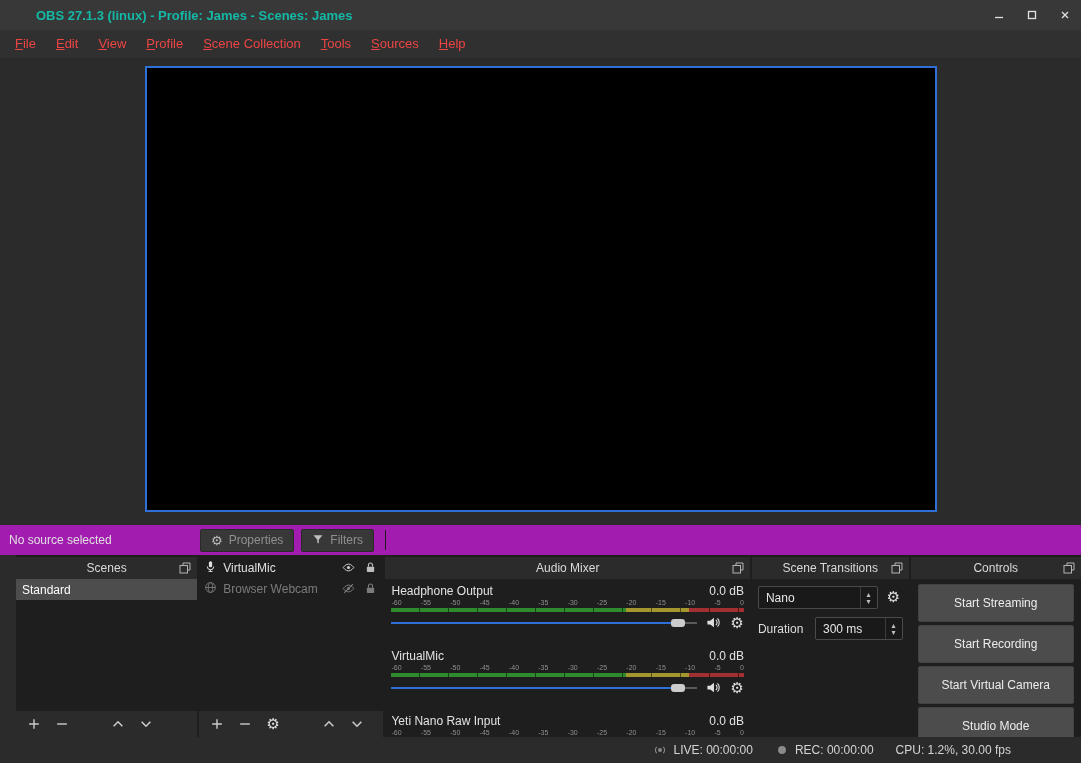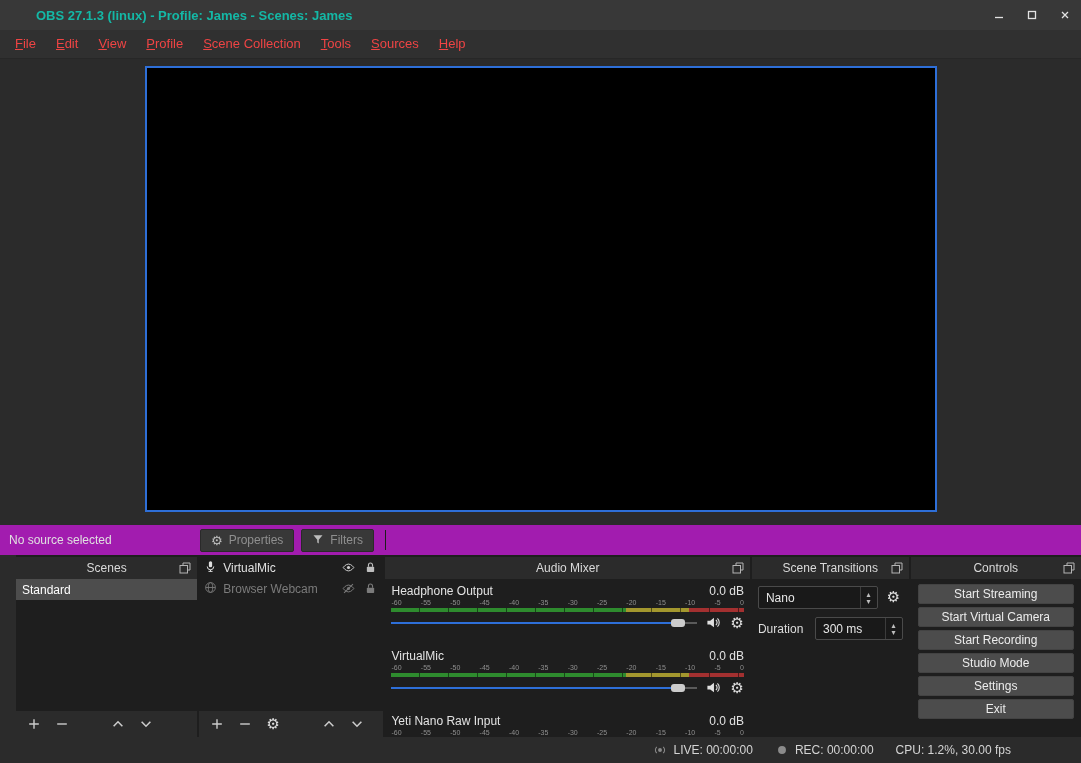--- a/index.html
+++ b/index.html
@@ -108,21 +108,21 @@
   .field-arrows { margin-left:auto; width:17px; height:100%; border-left:1px solid #3c3c3c;
                   display:flex; flex-direction:column; align-items:center;
                   justify-content:center; color:#bdbdbd; }
   .field-arrows span { font-size:8px; line-height:7px;
                        font-family:"DejaVu Sans",sans-serif; }
   .trans-gear { width:18px; text-align:center; }
   .dur-label { color:#dcdcdc; width:50px; flex:none; }
 
   
   .controls-body { padding:5px 7px; display:flex; flex-direction:column; gap:3px; }
-  .ctl-btn { height:20px; flex:none; background:#4c4c4c; border:1px solid #434343;
+  .ctl-btn { height:38px; flex:none; background:#4c4c4c; border:1px solid #434343;
              border-radius:2px; color:#ececec; display:flex; align-items:center;
              justify-content:center; }
 
   
   .statusbar { height:26px; flex:none; background:#2b2b2b; display:flex;
                align-items:center; justify-content:flex-end; padding-right:70px;
                color:#d4d4d4; }
   .status-icon { width:15px; height:15px; color:#8b8b8b; margin-right:5px; }
   .status-icon svg { width:14px; height:14px; }
   .status-gap { width:22px; }
@@ -452,22 +452,22 @@
         <span>Controls</span>
         <span class="popout">
           <svg viewBox="0 0 12 12" fill="none" stroke="currentColor">
               <rect x="1" y="3.5" width="7.5" height="7.5"></rect>
               <path d="M4 3.5V1h7v7H8.5"></path>
             </svg>
         </span>
       </div>
       <div class="dock-body controls-body">
         <div class="ctl-btn">Start Streaming</div>
+        <div class="ctl-btn">Start Recording</div>
         <div class="ctl-btn">Start Virtual Camera</div>
-        <div class="ctl-btn">Start Recording</div>
         <div class="ctl-btn">Studio Mode</div>
         <div class="ctl-btn">Settings</div>
         <div class="ctl-btn">Exit</div>
       </div>
     </div>
 
   </div>
 
   <div class="statusbar">
     <span class="status-icon">

